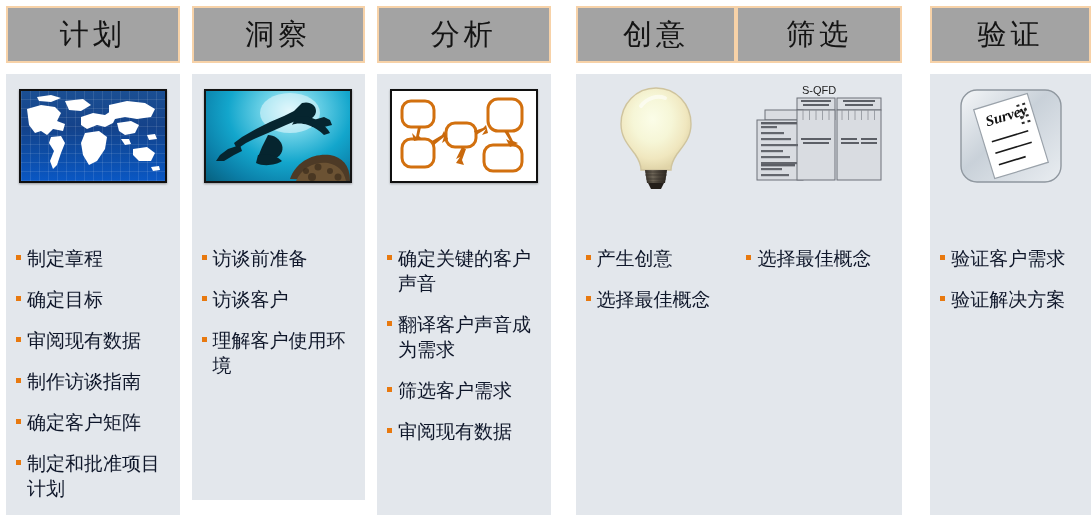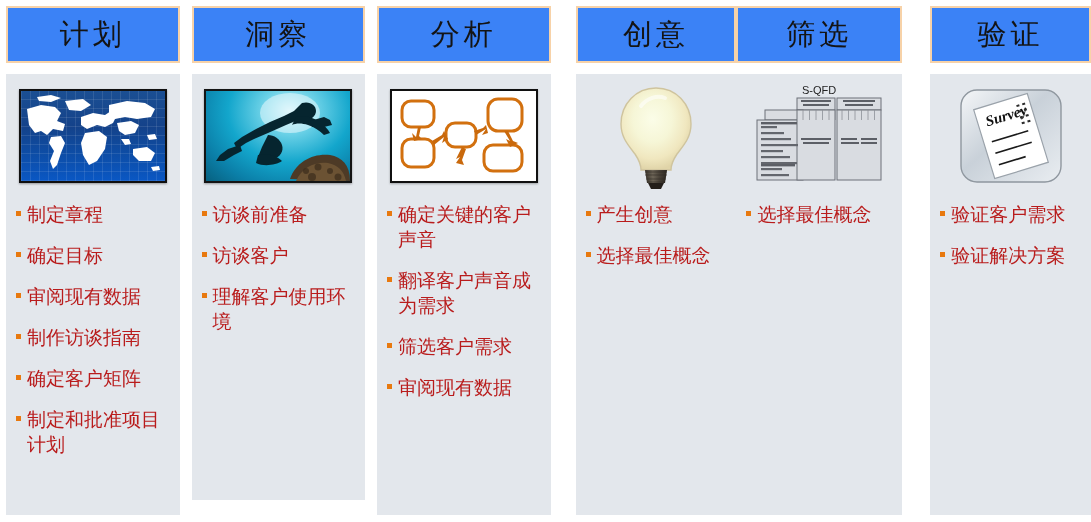--- a/index.html
+++ b/index.html
@@ -11,56 +11,57 @@
   #board{
     position:relative;width:1091px;height:522px;
     display:flex;flex-direction:row;
     box-sizing:border-box;
   }
   .column{
     display:flex;flex-direction:column;
     box-sizing:border-box;
   }
   .col-header{
-    background:#3b82f6;
+    background:#a3a3a3;
     border:2px solid #F7D2A8;
     box-sizing:border-box;
     height:57px;
     display:flex;align-items:center;justify-content:center;
     color:#141414;
     font-size:29px;
     letter-spacing:4px;
     font-weight:400;
   }
   .col-body{
     background:#E3E7EC;
     margin-top:11px;
     flex:1;
     box-sizing:border-box;
     display:flex;flex-direction:column;
     align-items:center;
     overflow:hidden;
+    gap:44px;
   }
   .thumb-wrap{
     height:124px;
     width:100%;
     display:flex;align-items:center;justify-content:center;
     flex:0 0 auto;
   }
   .bullets{
     width:100%;
     box-sizing:border-box;
     padding:4px 8px 0 10px;
     flex:1;
   }
   .bullet{
     display:flex;
     align-items:flex-start;
     margin-bottom:16px;
-    color:#b91c1c;
+    color:#0f172a;
     font-size:19px;
     line-height:25px;
   }
   .bullet .marker{
     flex:0 0 auto;
     width:5px;height:5px;
     background:#E8790F;
     margin-top:9px;margin-right:6px;
   }
   .bullet .btxt{flex:1;}

